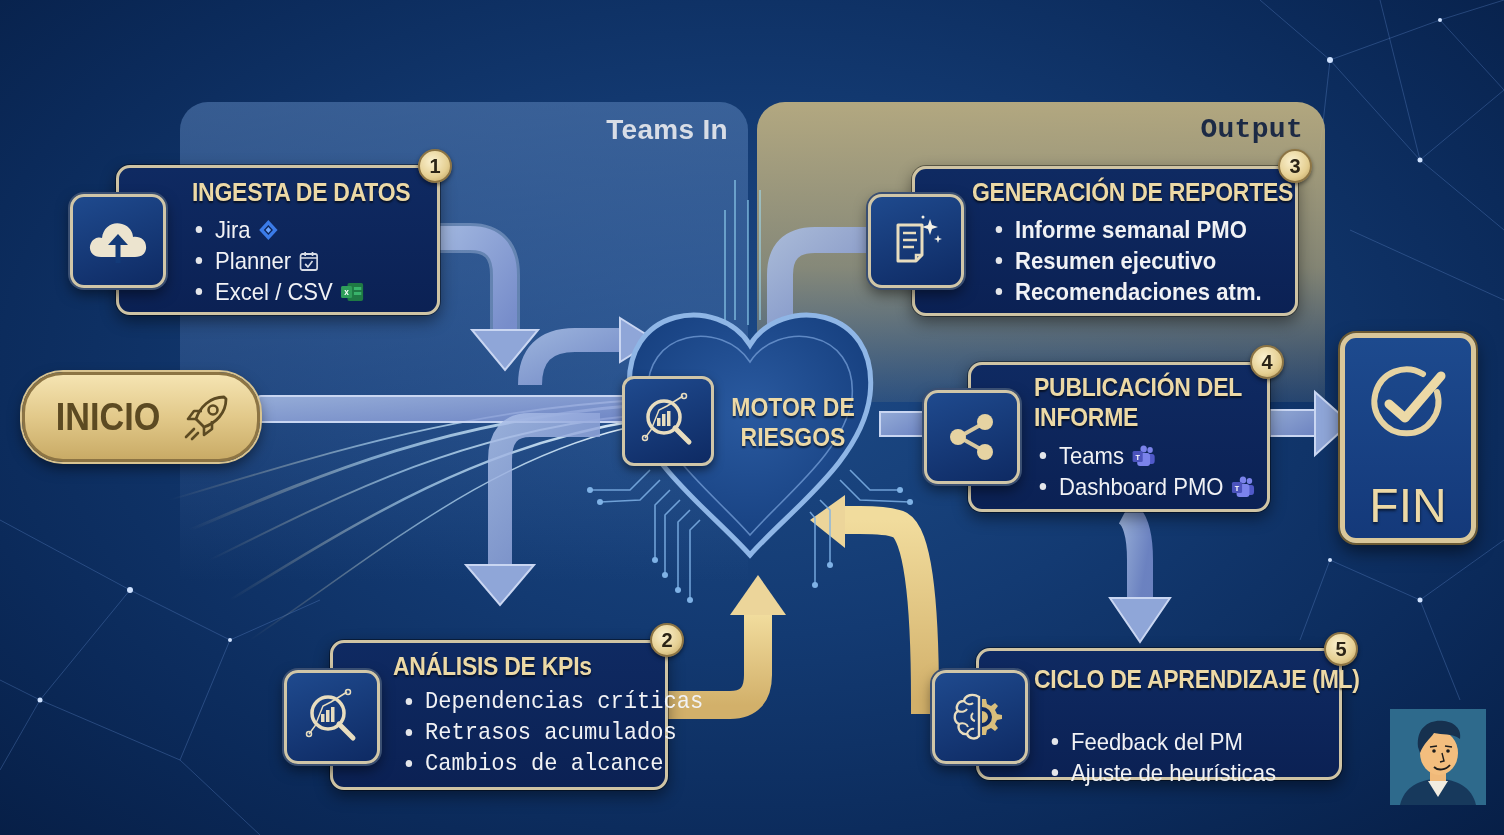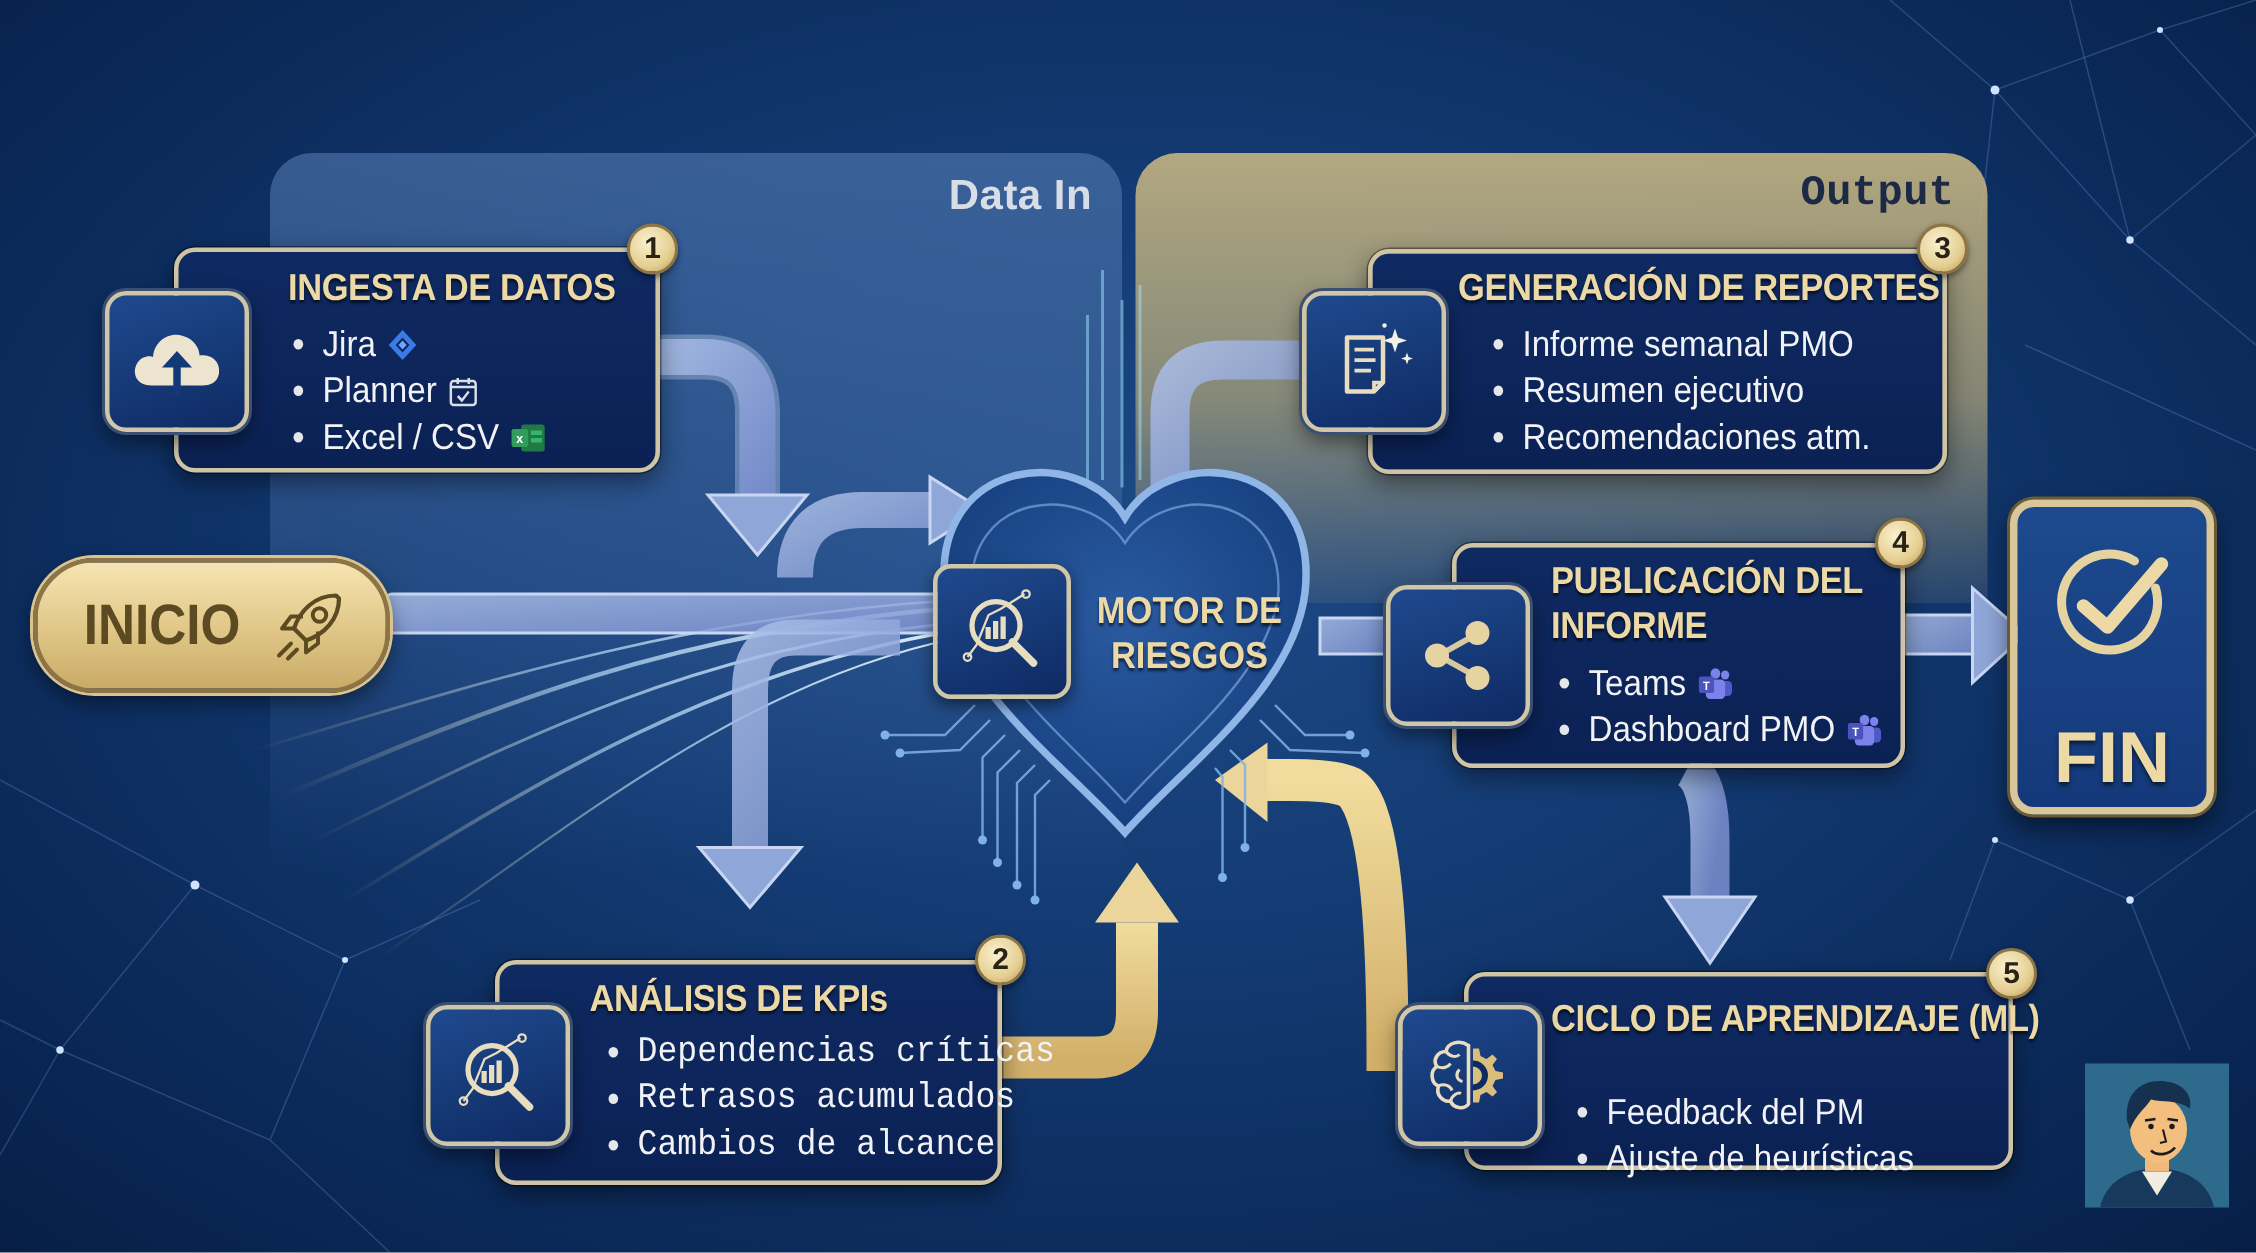--- a/index.html
+++ b/index.html
@@ -82,21 +82,21 @@
   .end-box {
     position: absolute; left: 1340px; top: 333px; width: 136px; height: 210px;
     border-radius: 16px;
     background: linear-gradient(180deg, #1d4a8e 0%, #14397a 100%);
     border: 5px solid #d9c79a;
     box-shadow: 0 0 0 2px #6b5a34, 0 8px 18px rgba(0,0,0,0.55);
     cursor: pointer;
   }
   .end-box .lbl {
     position: absolute; left: 0; right: 0; top: 140px; text-align: center;
-    font-weight: bold; font-size: 48px; color: #ecd9a6; text-shadow: 0 2px 3px rgba(0,0,0,0.6);
+    font-weight: normal; font-size: 48px; color: #ecd9a6; text-shadow: 0 2px 3px rgba(0,0,0,0.6);
   }
 
   
   .heart-wrap { position: absolute; left: 590px; top: 300px; width: 320px; height: 280px; }
   .engine-tile {
     position: absolute; left: 622px; top: 376px; width: 92px; height: 90px;
     background: linear-gradient(160deg, #1f4a8e 0%, #0e2a63 100%);
     border: 3px solid #d0c6a8; border-radius: 12px;
     box-shadow: 0 4px 10px rgba(0,0,0,0.5);
     display: flex; align-items: center; justify-content: center;
@@ -129,21 +129,21 @@
       <circle cx="230" cy="640" r="2"></circle>
     <circle cx="1330" cy="60" r="3"></circle>
       <circle cx="1420" cy="160" r="2.5"></circle>
       <circle cx="1440" cy="20" r="2"></circle>
     <circle cx="1420" cy="600" r="2.5"></circle>
       <circle cx="1330" cy="560" r="2"></circle>
   </g>
 </svg>
 
 <div class="zone-in">
-  <div class="zone-label">Data In</div>
+  <div class="zone-label">Teams In</div>
 </div>
 <div class="zone-out">
   <div class="zone-label">Output</div>
 </div>
 
 <svg class="bg-svg" viewBox="0 0 1504 835">
   <defs>
     <linearGradient id="blueArrow" x1="0" y1="0" x2="1" y2="1">
       <stop offset="0" stop-color="#a9bde6" stop-opacity="0.85"></stop>
       <stop offset="1" stop-color="#7b8fcf" stop-opacity="0.85"></stop>
@@ -335,21 +335,21 @@
       <rect x="30" y="21" width="3.5" height="15" fill="#e8ddbf"></rect>
     <polyline points="8,48 14,40 22,20 30,16 46,6" fill="none" stroke="#e8ddbf" stroke-width="1.5"></polyline>
     <circle cx="47" cy="6" r="2.5" fill="none" stroke="#e8ddbf" stroke-width="1.5"></circle>
     <circle cx="8" cy="48" r="2.5" fill="none" stroke="#e8ddbf" stroke-width="1.5"></circle>
   </svg>
 </div>
 <div class="num-badge" style="left:650px; top:623px;">2</div>
 
 <div class="card" style="left:912px; top:166px; width:386px; height:150px;"></div>
 <div class="card-title" style="left:972px; top:177px;">GENERACIÓN DE REPORTES</div>
-<ul class="card-list" style="left:992px; top:214px;">
+<ul class="card-list" style="left:992px; top:214px;font-weight:bold;">
   <li>
       <span class="bullet"></span>
       <span>Informe semanal PMO</span>
     </li>
   <li>
       <span class="bullet"></span>
       <span>Resumen ejecutivo</span>
     </li>
   <li>
       <span class="bullet"></span>

